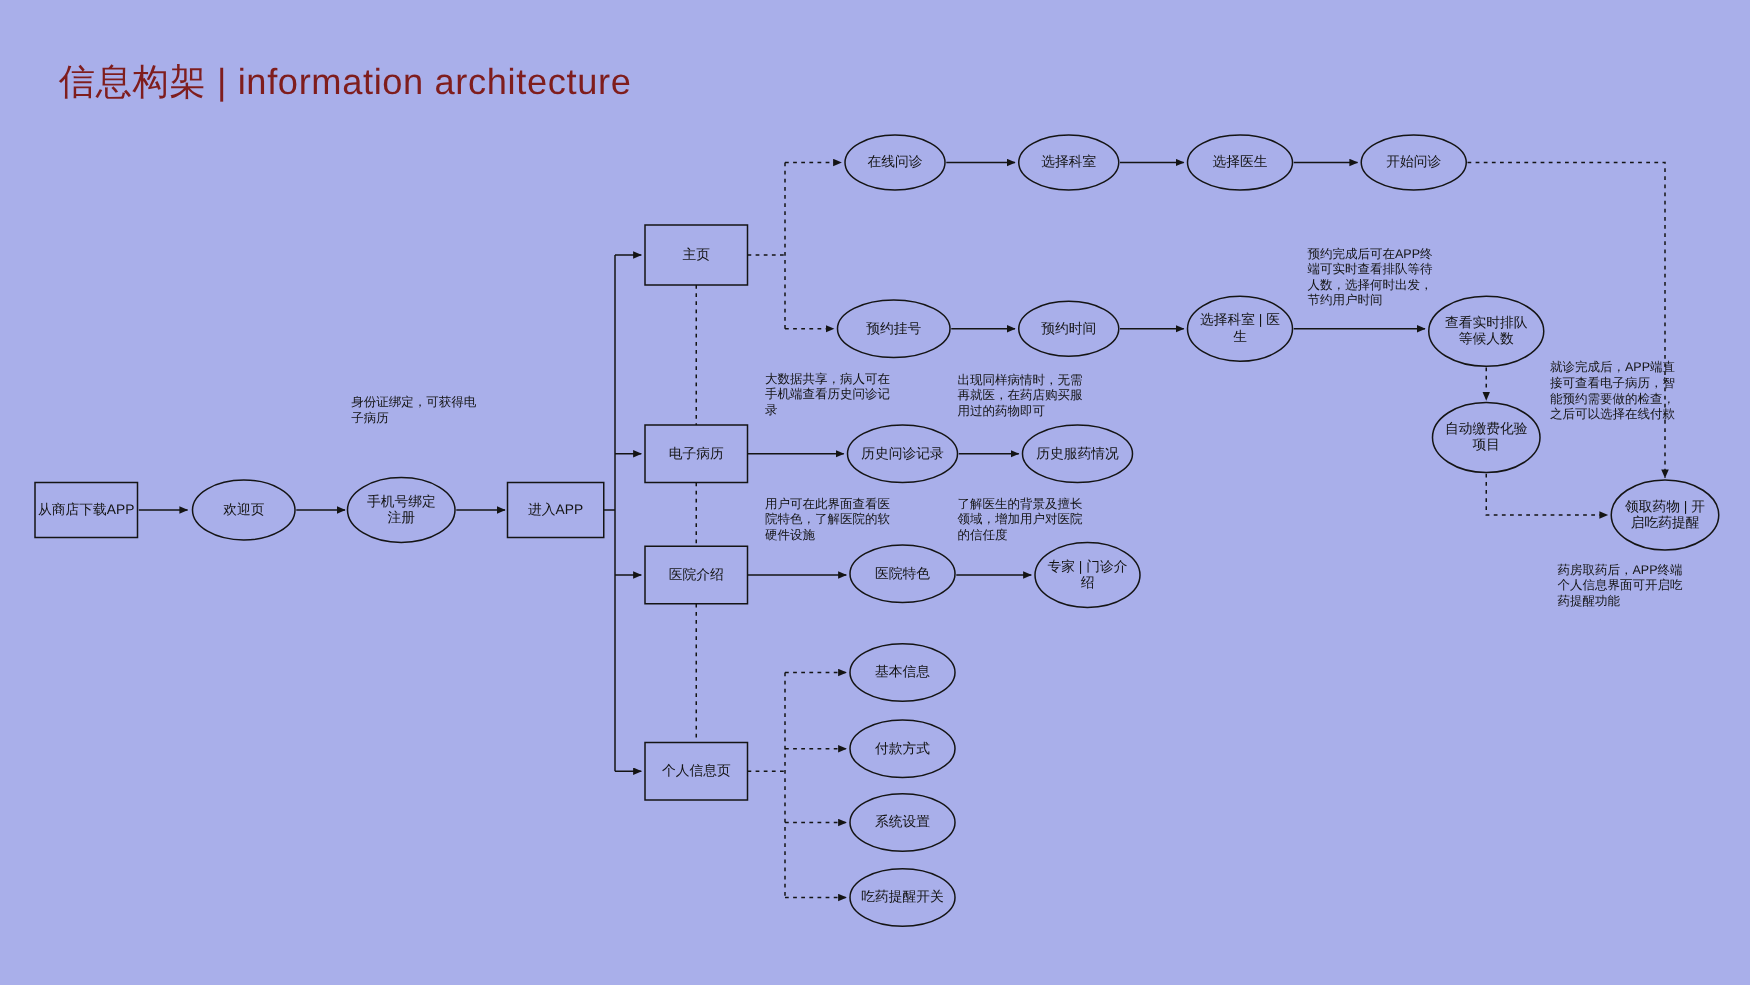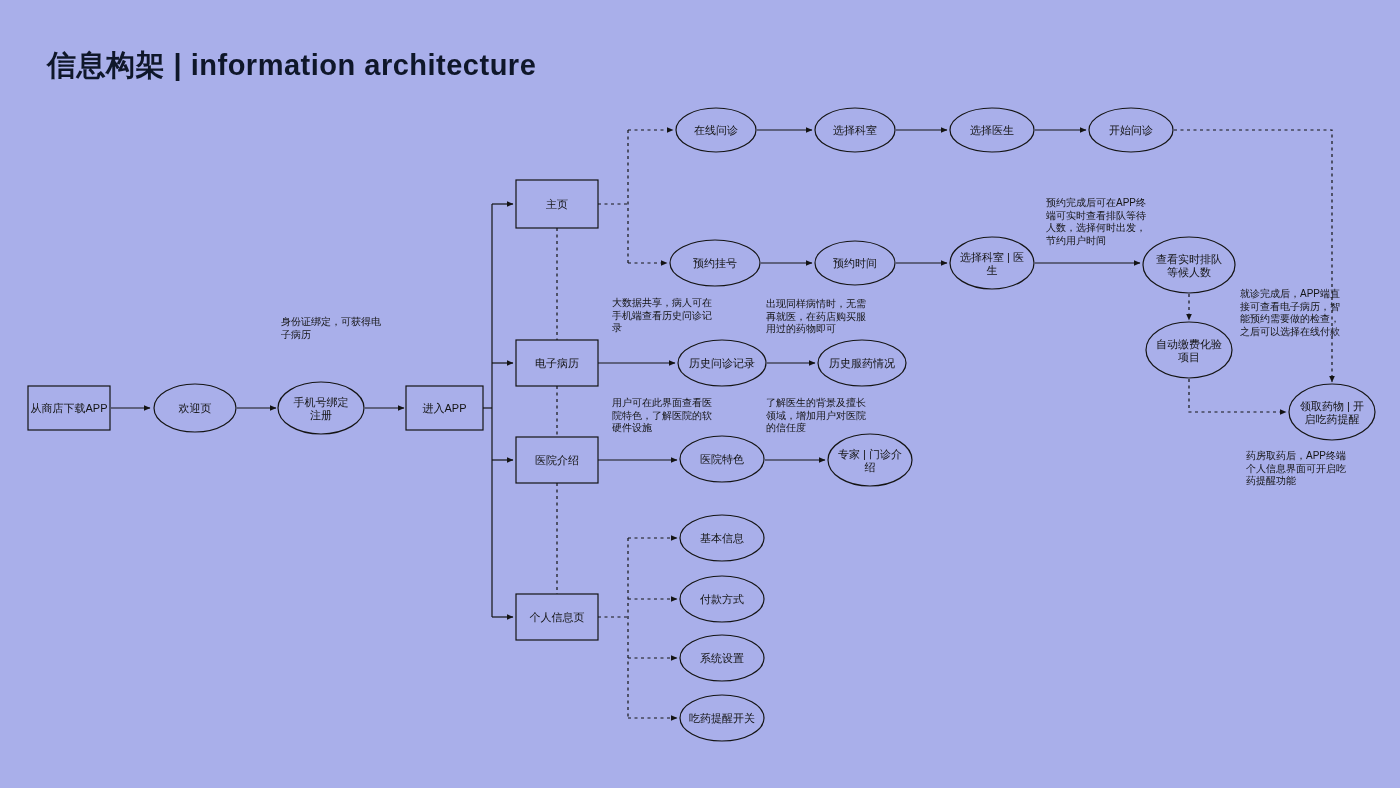--- a/index.html
+++ b/index.html
@@ -8,22 +8,22 @@
     position: relative;
     width: 1400px;
     height: 788px;
     overflow: hidden;
   }
   .page-title {
     position: absolute;
     left: 47px;
     top: 46px;
     font-size: 29px;
-    font-weight: 700;
-    color: #0f172a;
+    font-weight: 400;
+    color: #7f1d1d;
     letter-spacing: 0.5px;
     white-space: nowrap;
   }
   svg.diagram {
     position: absolute;
     left: 0;
     top: 0;
   }
 </style>
 </head>

